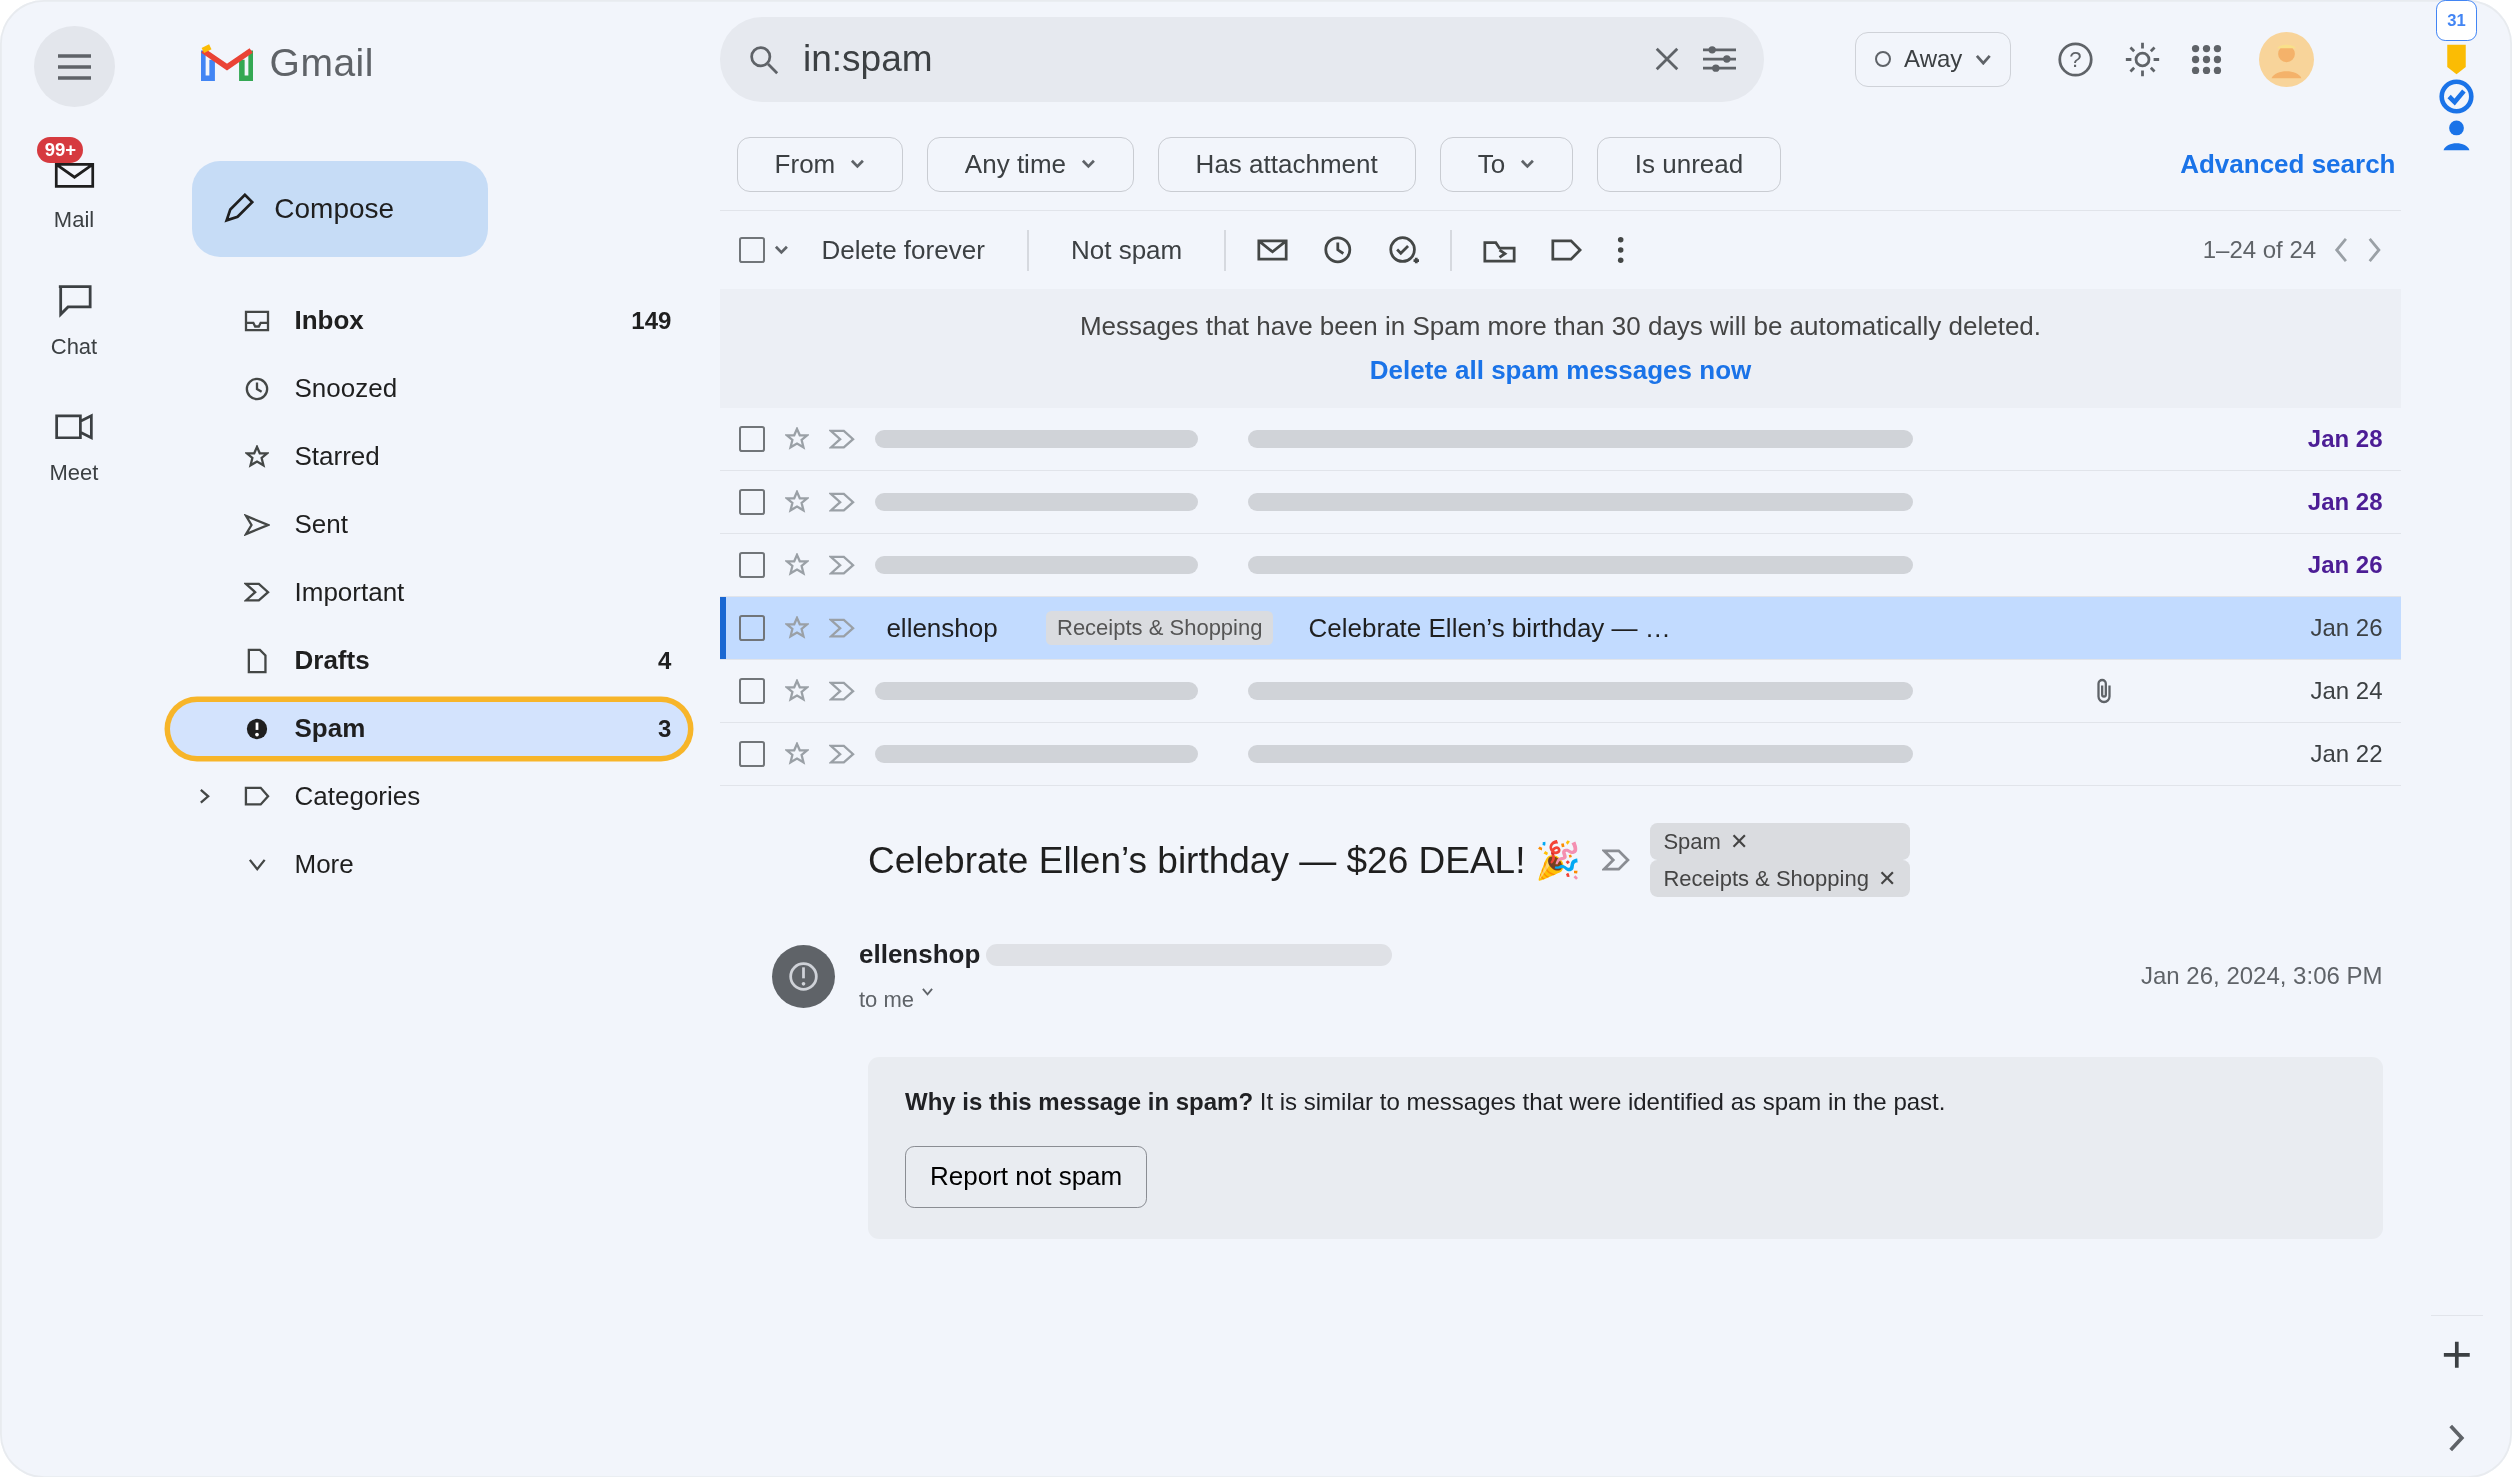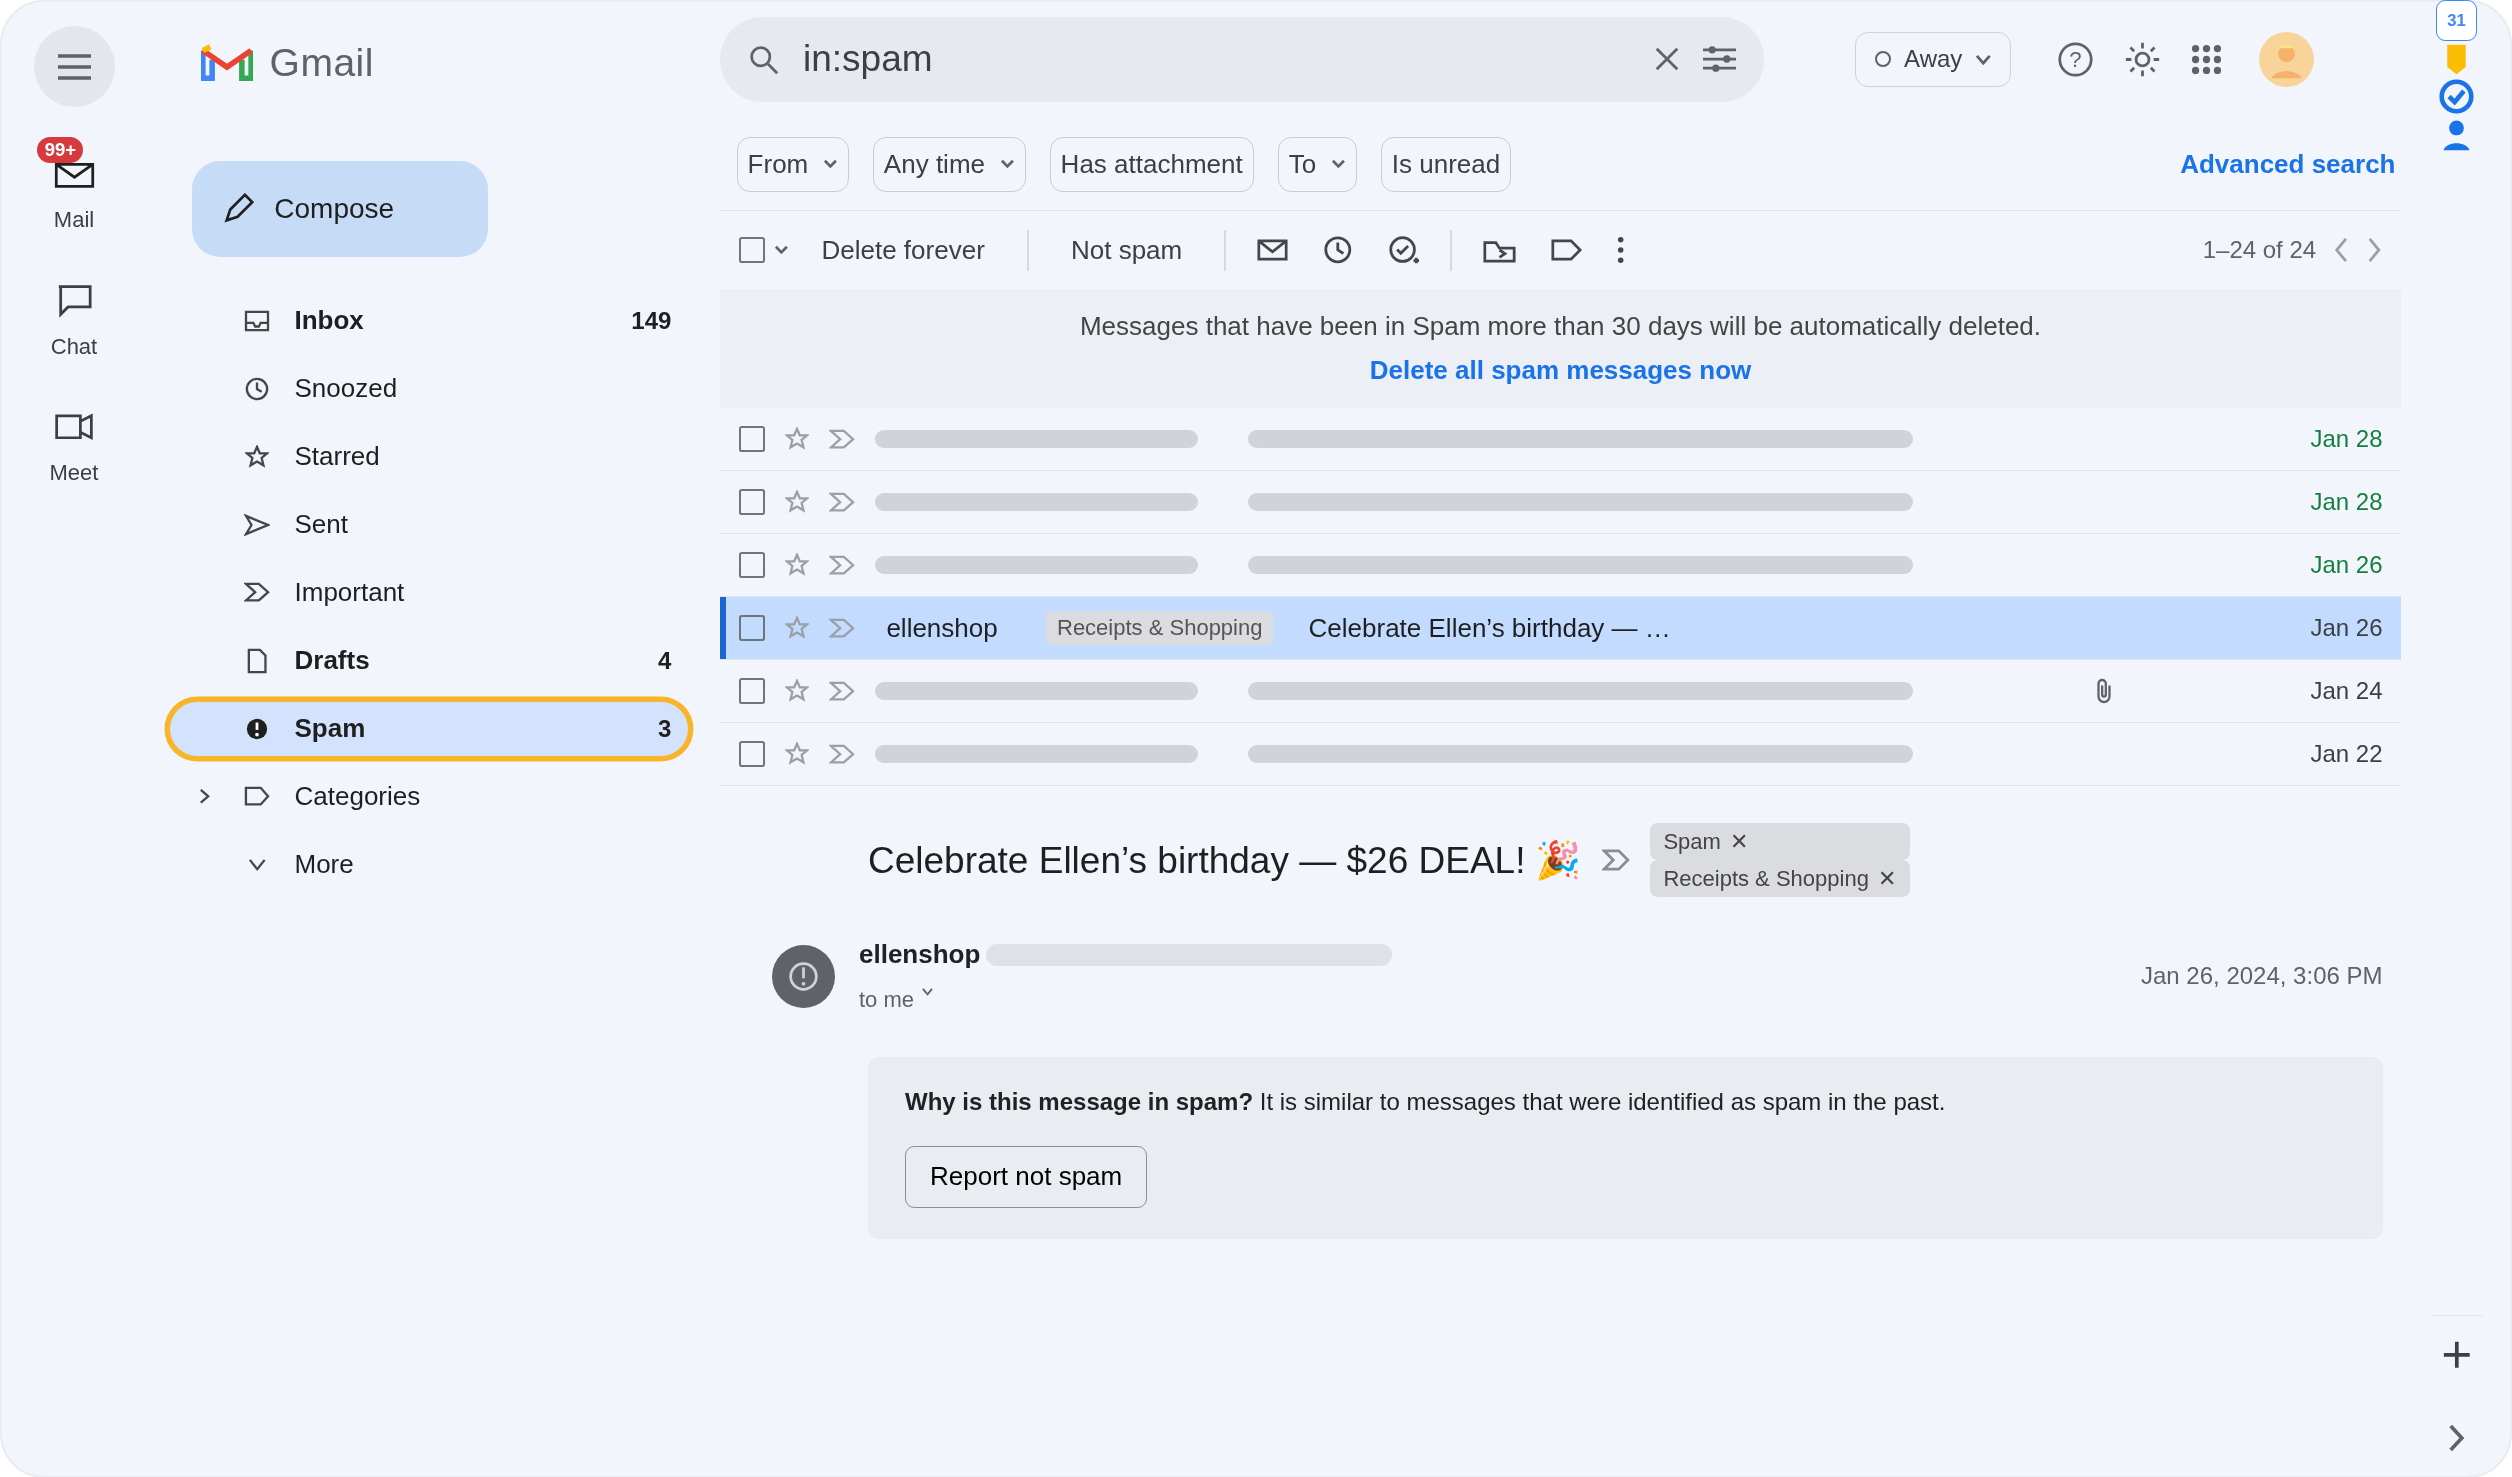--- a/index.html
+++ b/index.html
@@ -85,21 +85,21 @@
   .search input{flex:1;border:0;background:transparent;font-size:37px;color:#3c4043;outline:none}
   .status-pill{
     height:55px;border:1.8px solid #cfd2d8;border-radius:13px;
     display:flex;align-items:center;gap:13px;padding:0 18.5px;font-size:24px;color:#3c4043;margin-left:67px
   }
   .topicons{display:flex;align-items:center;gap:29.6px;margin-left:22px}
   .avatar{width:55px;height:55px;border-radius:923px;background:#f8d49a;display:flex;align-items:center;justify-content:center;margin-left:7.4px}
 
   
   .chips{display:flex;align-items:center;gap:24px;height:92px;padding-left:16.6px}
-  .chip{height:55px;border:1.8px solid #c9ccd2;border-radius:13px;background:transparent;display:flex;align-items:center;gap:14.8px;padding:0 10px;font-size:26px;color:#3c4043;cursor:pointer}
+  .chip{height:55px;border:1.8px solid #c9ccd2;border-radius:13px;background:transparent;display:flex;align-items:center;gap:14.8px;padding:0 37px;font-size:26px;color:#3c4043;cursor:pointer}
   .advlink{margin-left:auto;color:var(--blue);font-weight:600;font-size:26px;margin-right:5.5px;cursor:pointer}
 
   
   .toolbar{display:flex;align-items:center;gap:22px;height:79px;padding:3.7px 18.5px;border-top:1.8px solid var(--line)}
   .toolbar .sep{width:1.8px;height:41px;background:#d6d9df;margin:0 9.2px}
   .tbtn{padding:7.4px 11px;font-size:26px;color:#3c4043;cursor:pointer}
   .ticons{display:flex;align-items:center;gap:35px}
   .pager{margin-left:auto;display:flex;align-items:center;gap:16.6px;color:#5f6368;font-size:24px}
 
   
@@ -111,21 +111,21 @@
   .rows{display:flex;flex-direction:column}
   .mrow{
     display:flex;align-items:center;gap:20.3px;height:63px;border-bottom:1.8px solid var(--line);
     padding:0 18.5px;position:relative
   }
   .mrow.sel{background:var(--row-sel)}
   .mrow.sel::before{content:"";position:absolute;left:0;top:0;bottom:0;width:5.5px;background:#1967d2}
   .ph-bar{height:18.5px;border-radius:923px;background:#d0d3d8}
   .sender-ph{width:323px}
   .subj-ph{width:665px;margin-left:29.6px}
-  .date{margin-left:auto;font-weight:400;font-size:24px;color:#15803d}
+  .date{margin-left:auto;font-weight:700;font-size:24px;color:#4c1d95}
   .date.soft{font-weight:500;color:#3c4043}
   .lbl-chip{background:#dadce0;color:#555;border-radius:5.5px;padding:3.7px 11px;font-size:22px;margin-left:28px}
   .subj-link{font-size:26px;color:#1f1f1f;margin-left:14.8px;white-space:nowrap;overflow:hidden;text-overflow:ellipsis;max-width:443px}
 
   
   .reader{padding:37px 18.5px 0 148px}
   .reader-h{display:flex;align-items:center;gap:20.3px;flex-wrap:wrap}
   .subjline{font-size:37px;color:#1f1f1f}
   .tag-chip{background:#dadce0;border-radius:7.4px;padding:5.5px 13px;font-size:22px;color:#444;display:flex;align-items:center;gap:9.2px}
   .who{display:flex;align-items:center;gap:24px;margin-top:42px;margin-left:-96px}

